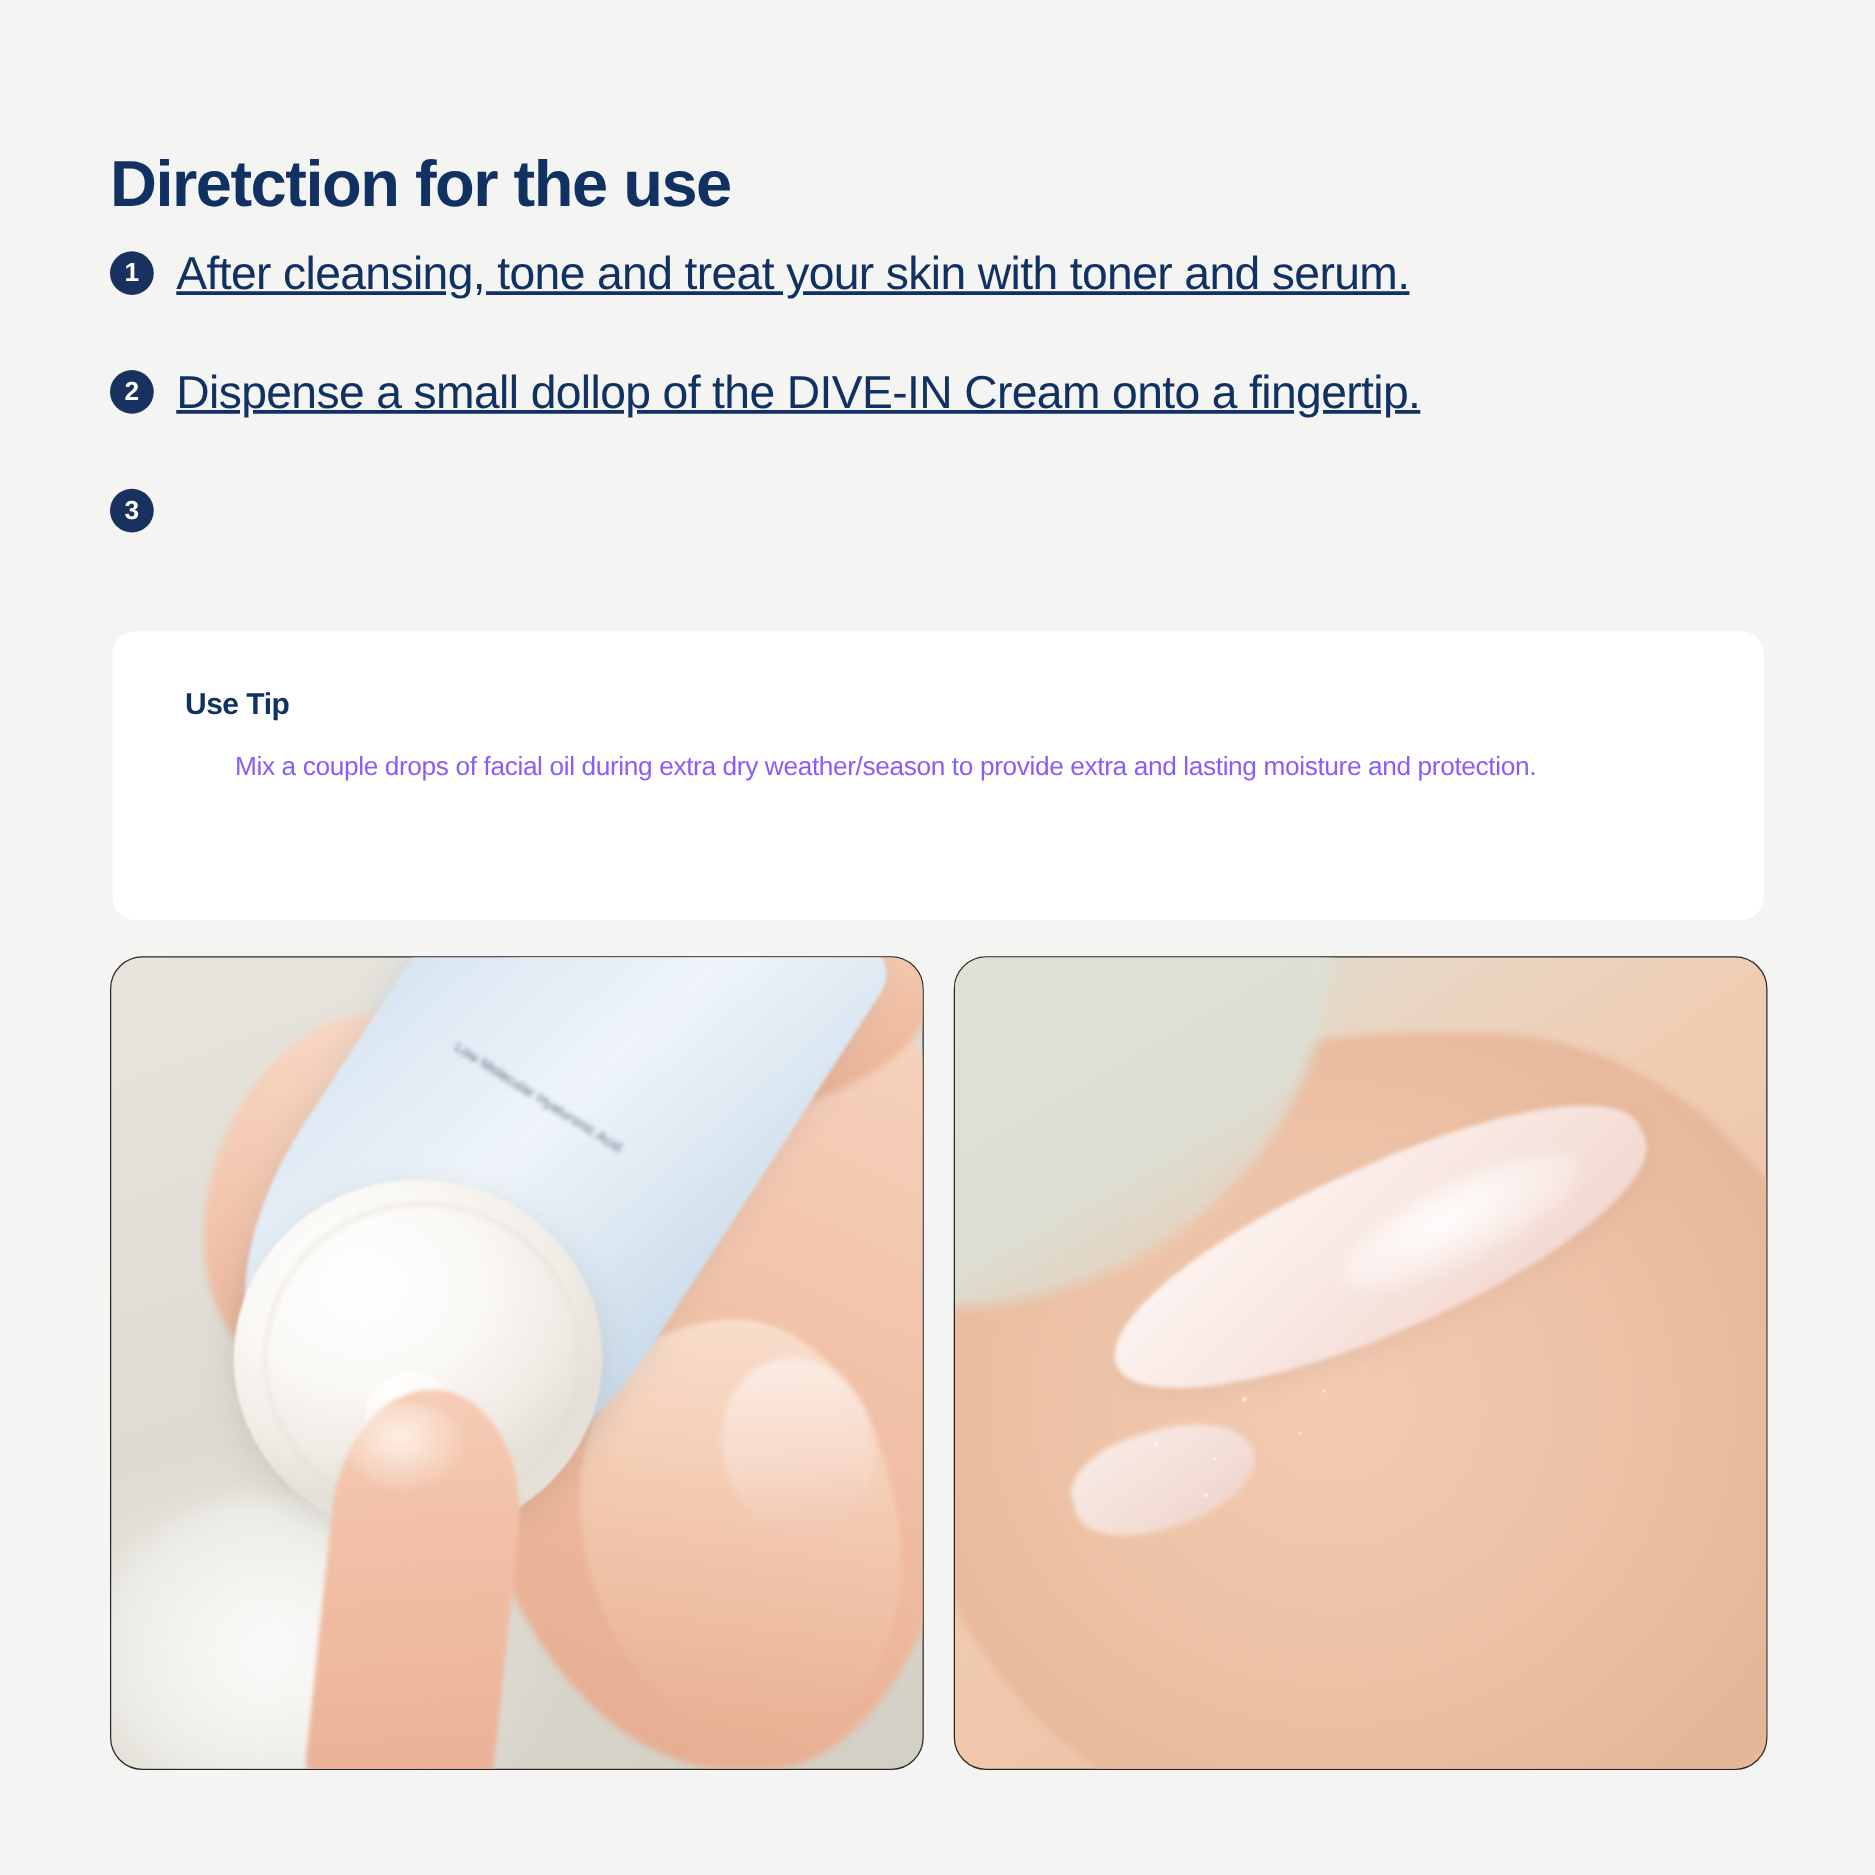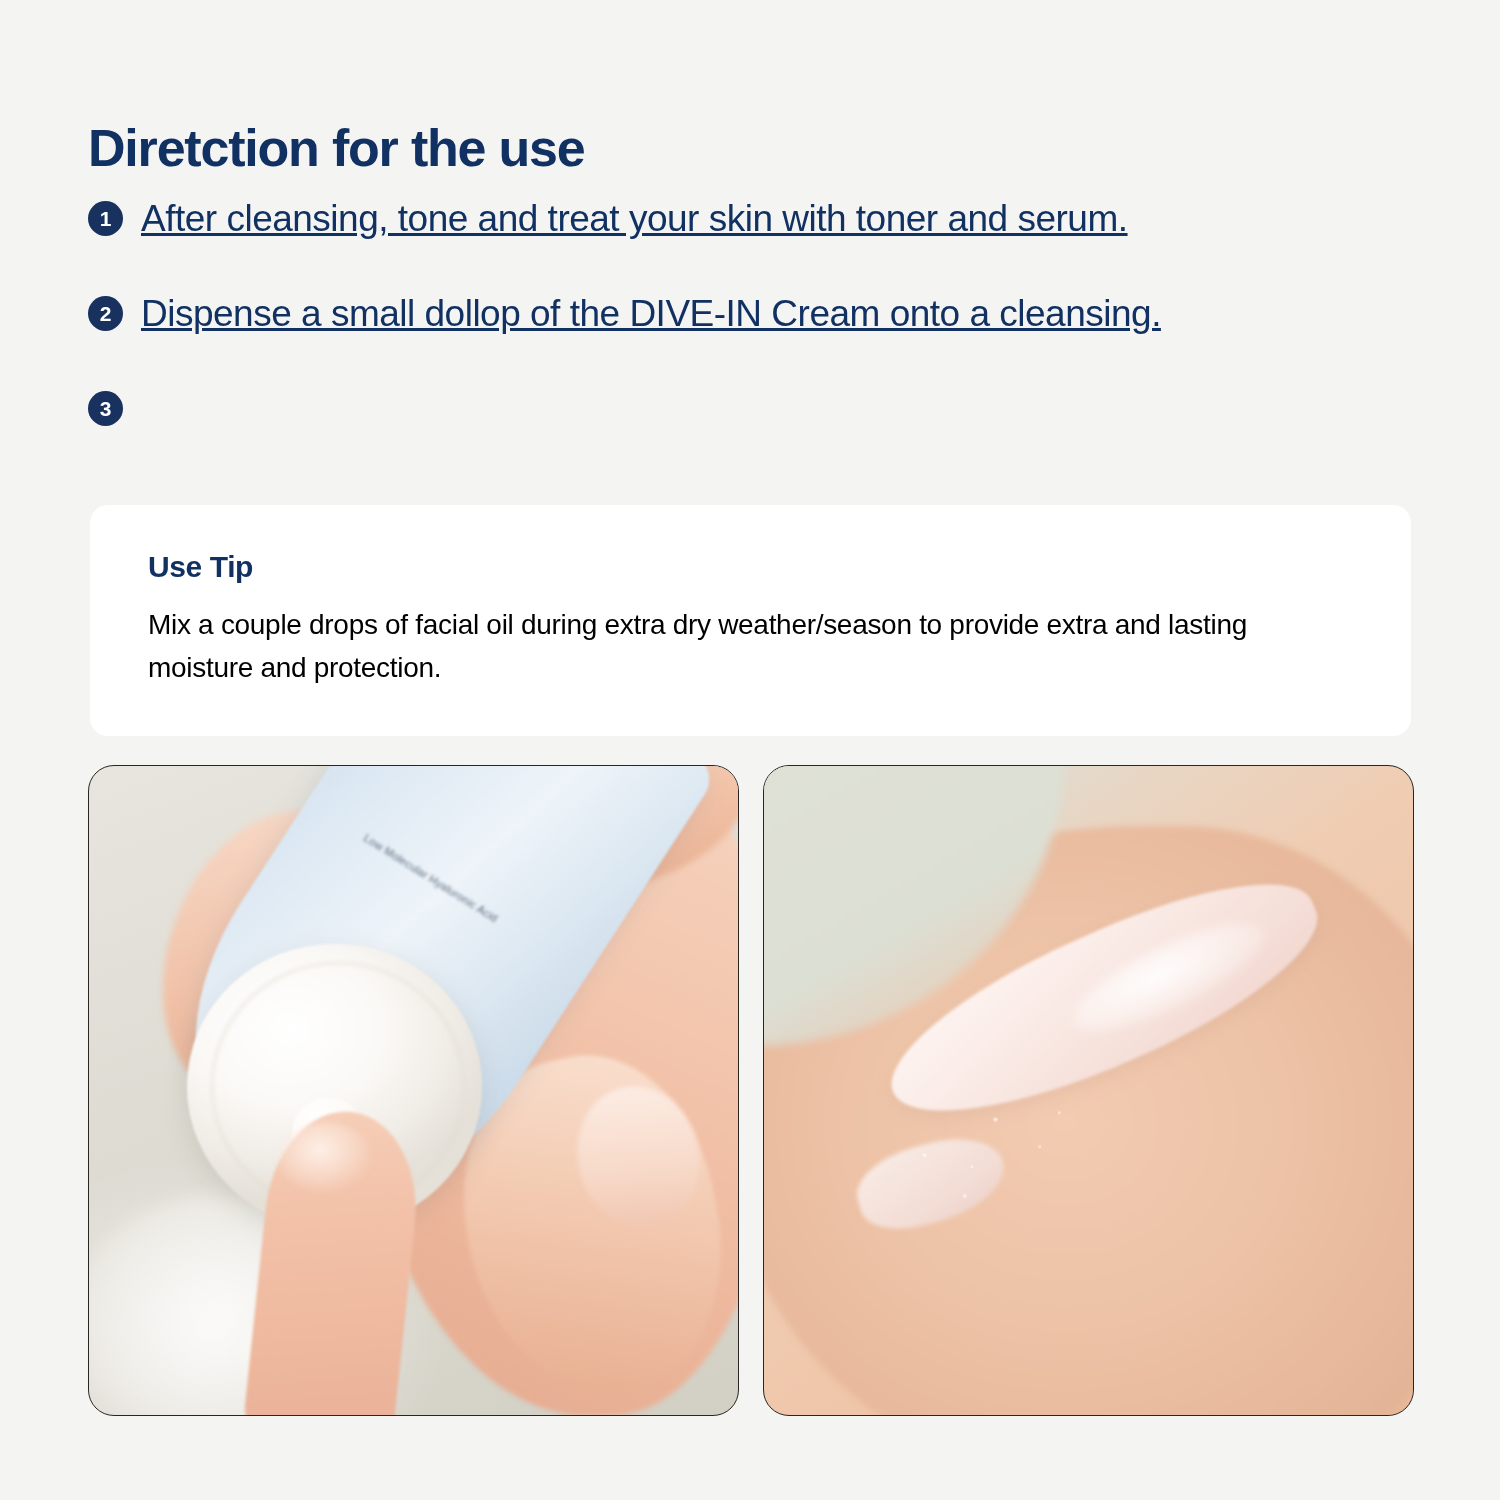--- a/index.html
+++ b/index.html
@@ -82,33 +82,34 @@
     left: 90px;
     top: 505px;
     width: 1321px;
     height: 231px;
     background: #ffffff;
     border-radius: 18px;
     box-sizing: border-box;
     padding: 45px 52px 0 58px;
   }
   .tip-title {
-    font-size: 30px;
+    font-size: 24px;
     font-weight: 700;
     color: #123163;
     letter-spacing: -0.4px;
     margin: 0 0 20px 0;
   }
   .tip-body {
-    font-size: 28px;
+    font-size: 21px;
     font-weight: 400;
     line-height: 1.52;
-    color: #000000;
+    color: #8b5cf6;
     letter-spacing: -0.3px;
     max-width: 1180px;
+    margin-left: 40px;
   }
 
   
   .photos {
     position: absolute;
     left: 88px;
     top: 765px;
     width: 1326px;
     height: 651px;
     display: flex;
@@ -380,21 +381,21 @@
 
   <div class="steps">
 
     <div class="step">
       <span class="step-badge">1</span>
       <span class="step-text">After cleansing, tone and treat your skin with toner and serum.</span>
     </div>
 
     <div class="step">
       <span class="step-badge">2</span>
-      <span class="step-text">Dispense a small dollop of the DIVE-IN Cream onto a cleansing.</span>
+      <span class="step-text">Dispense a small dollop of the DIVE-IN Cream onto a fingertip.</span>
     </div>
 
     <div class="step">
       <span class="step-badge">3</span>
     </div>
 
   </div>
 
   <div class="tip-card">
     <div class="tip-title">Use Tip</div>

